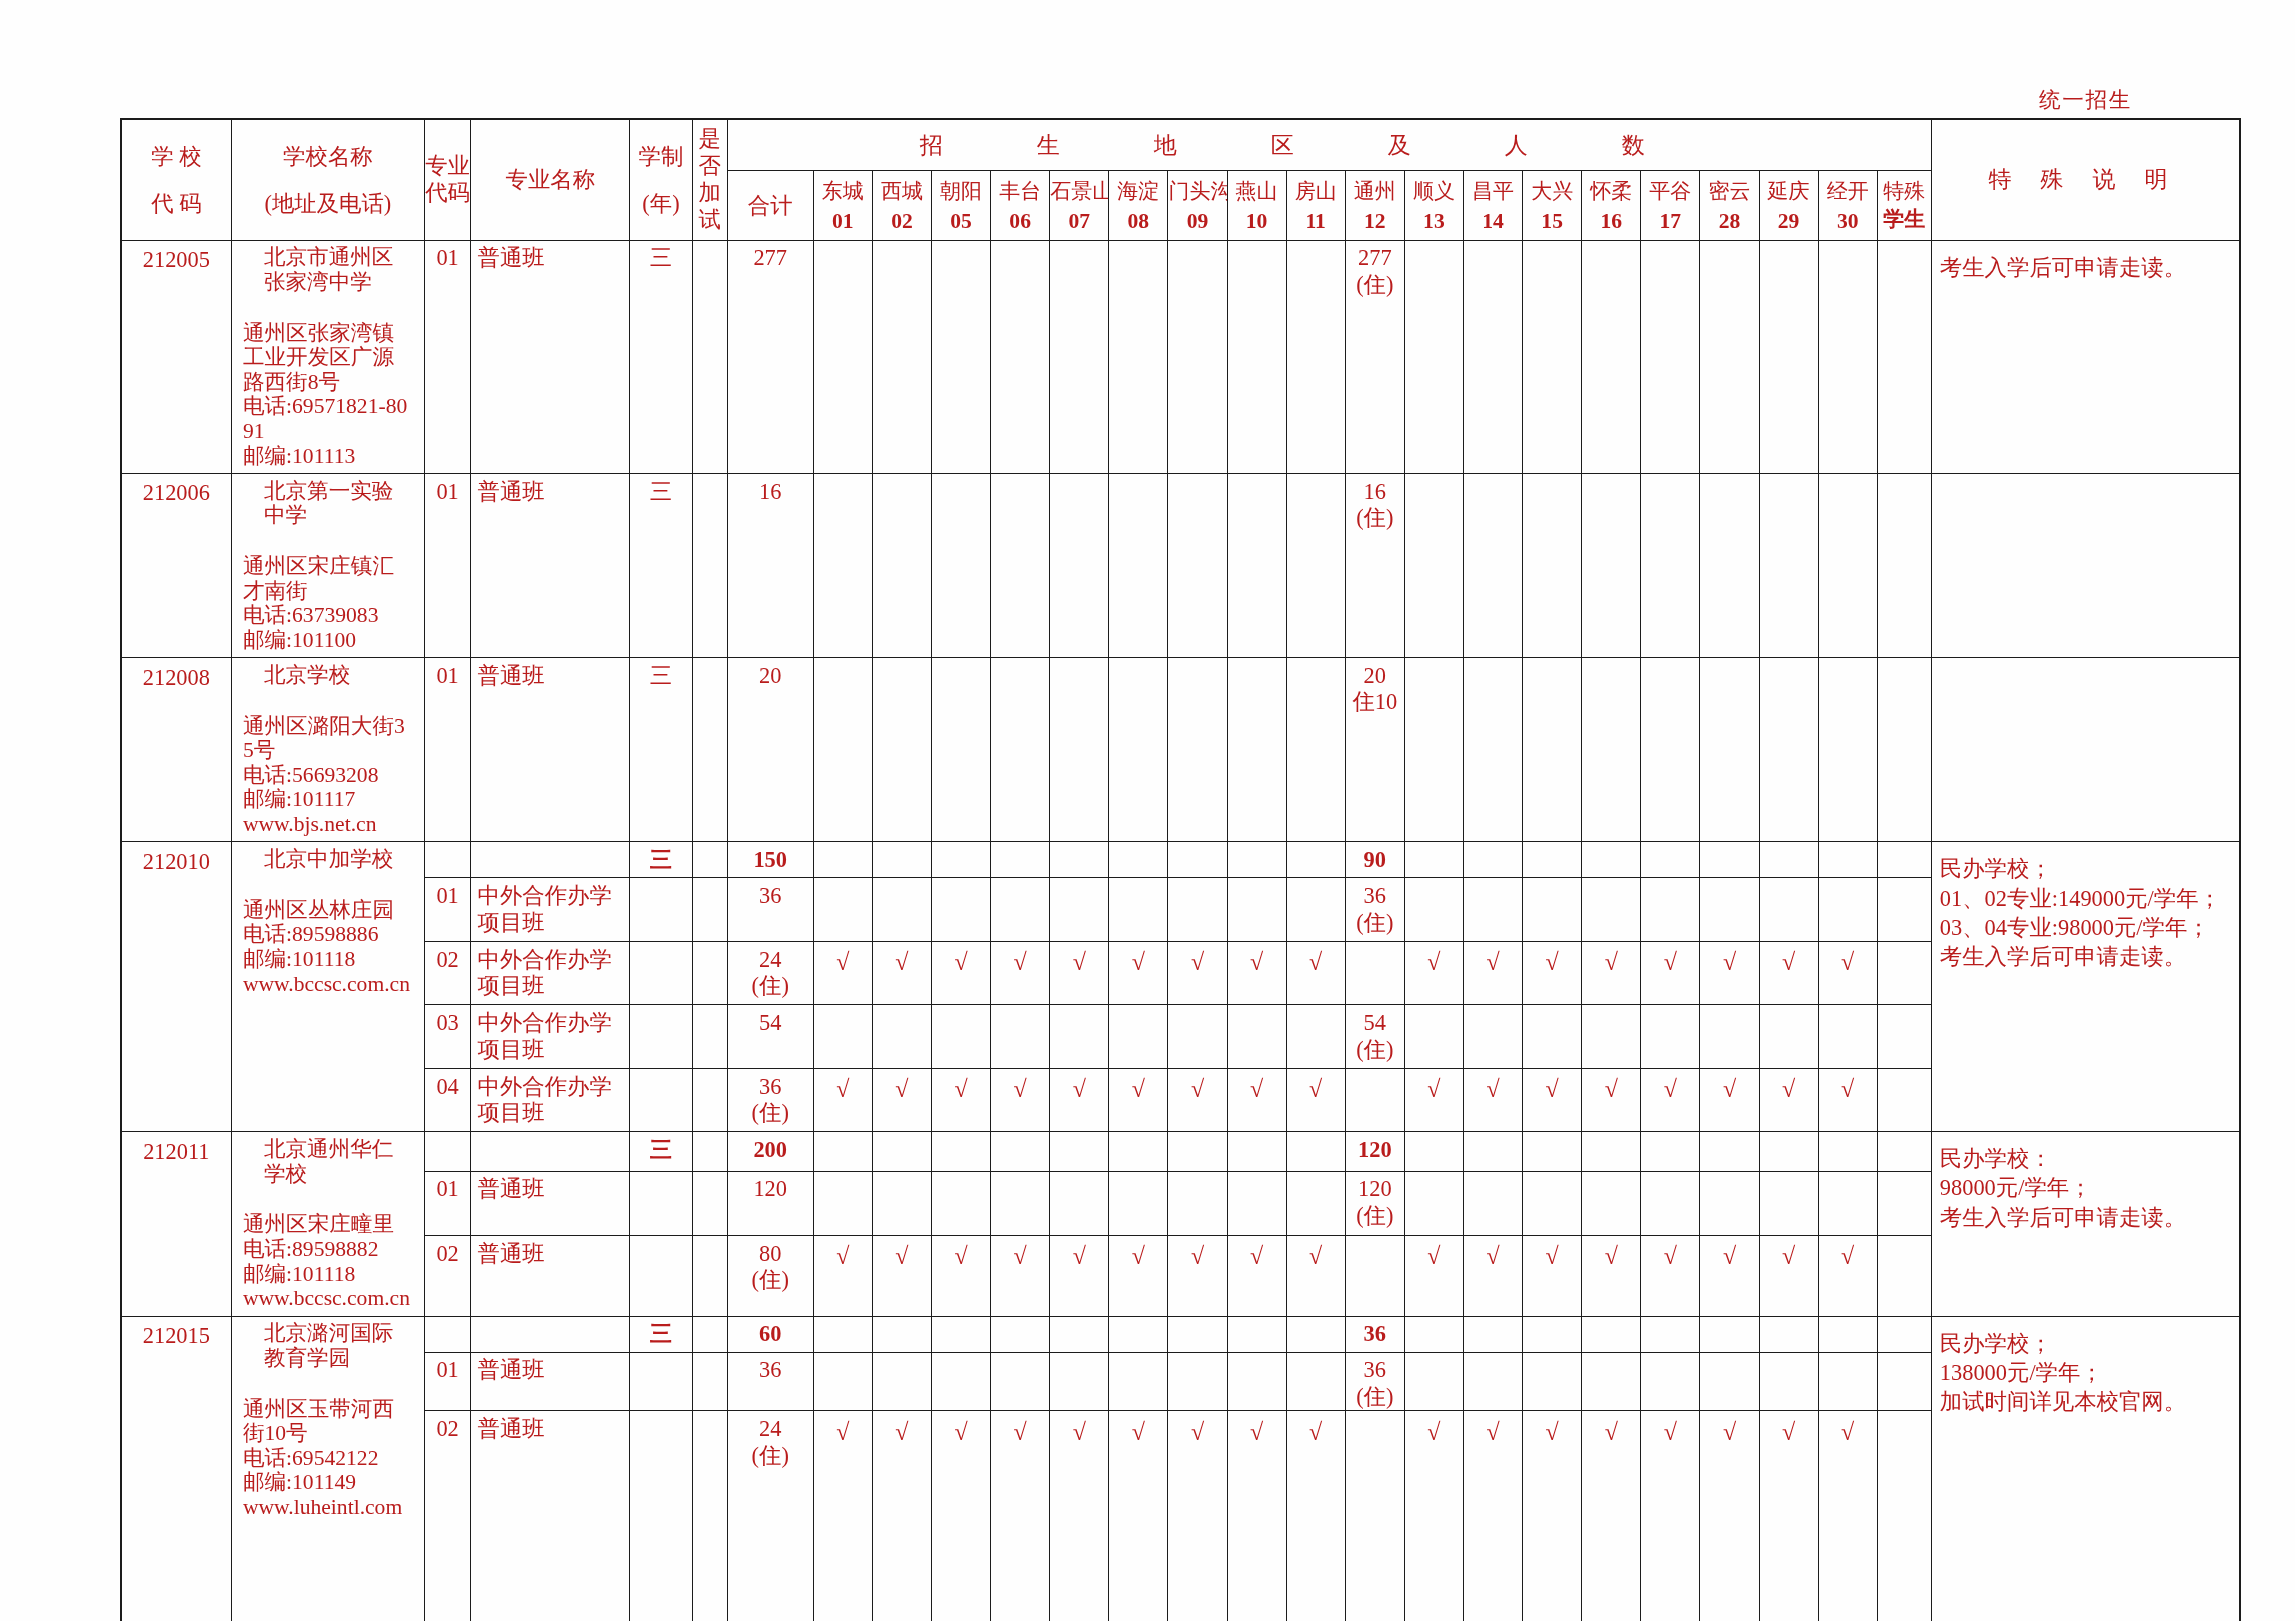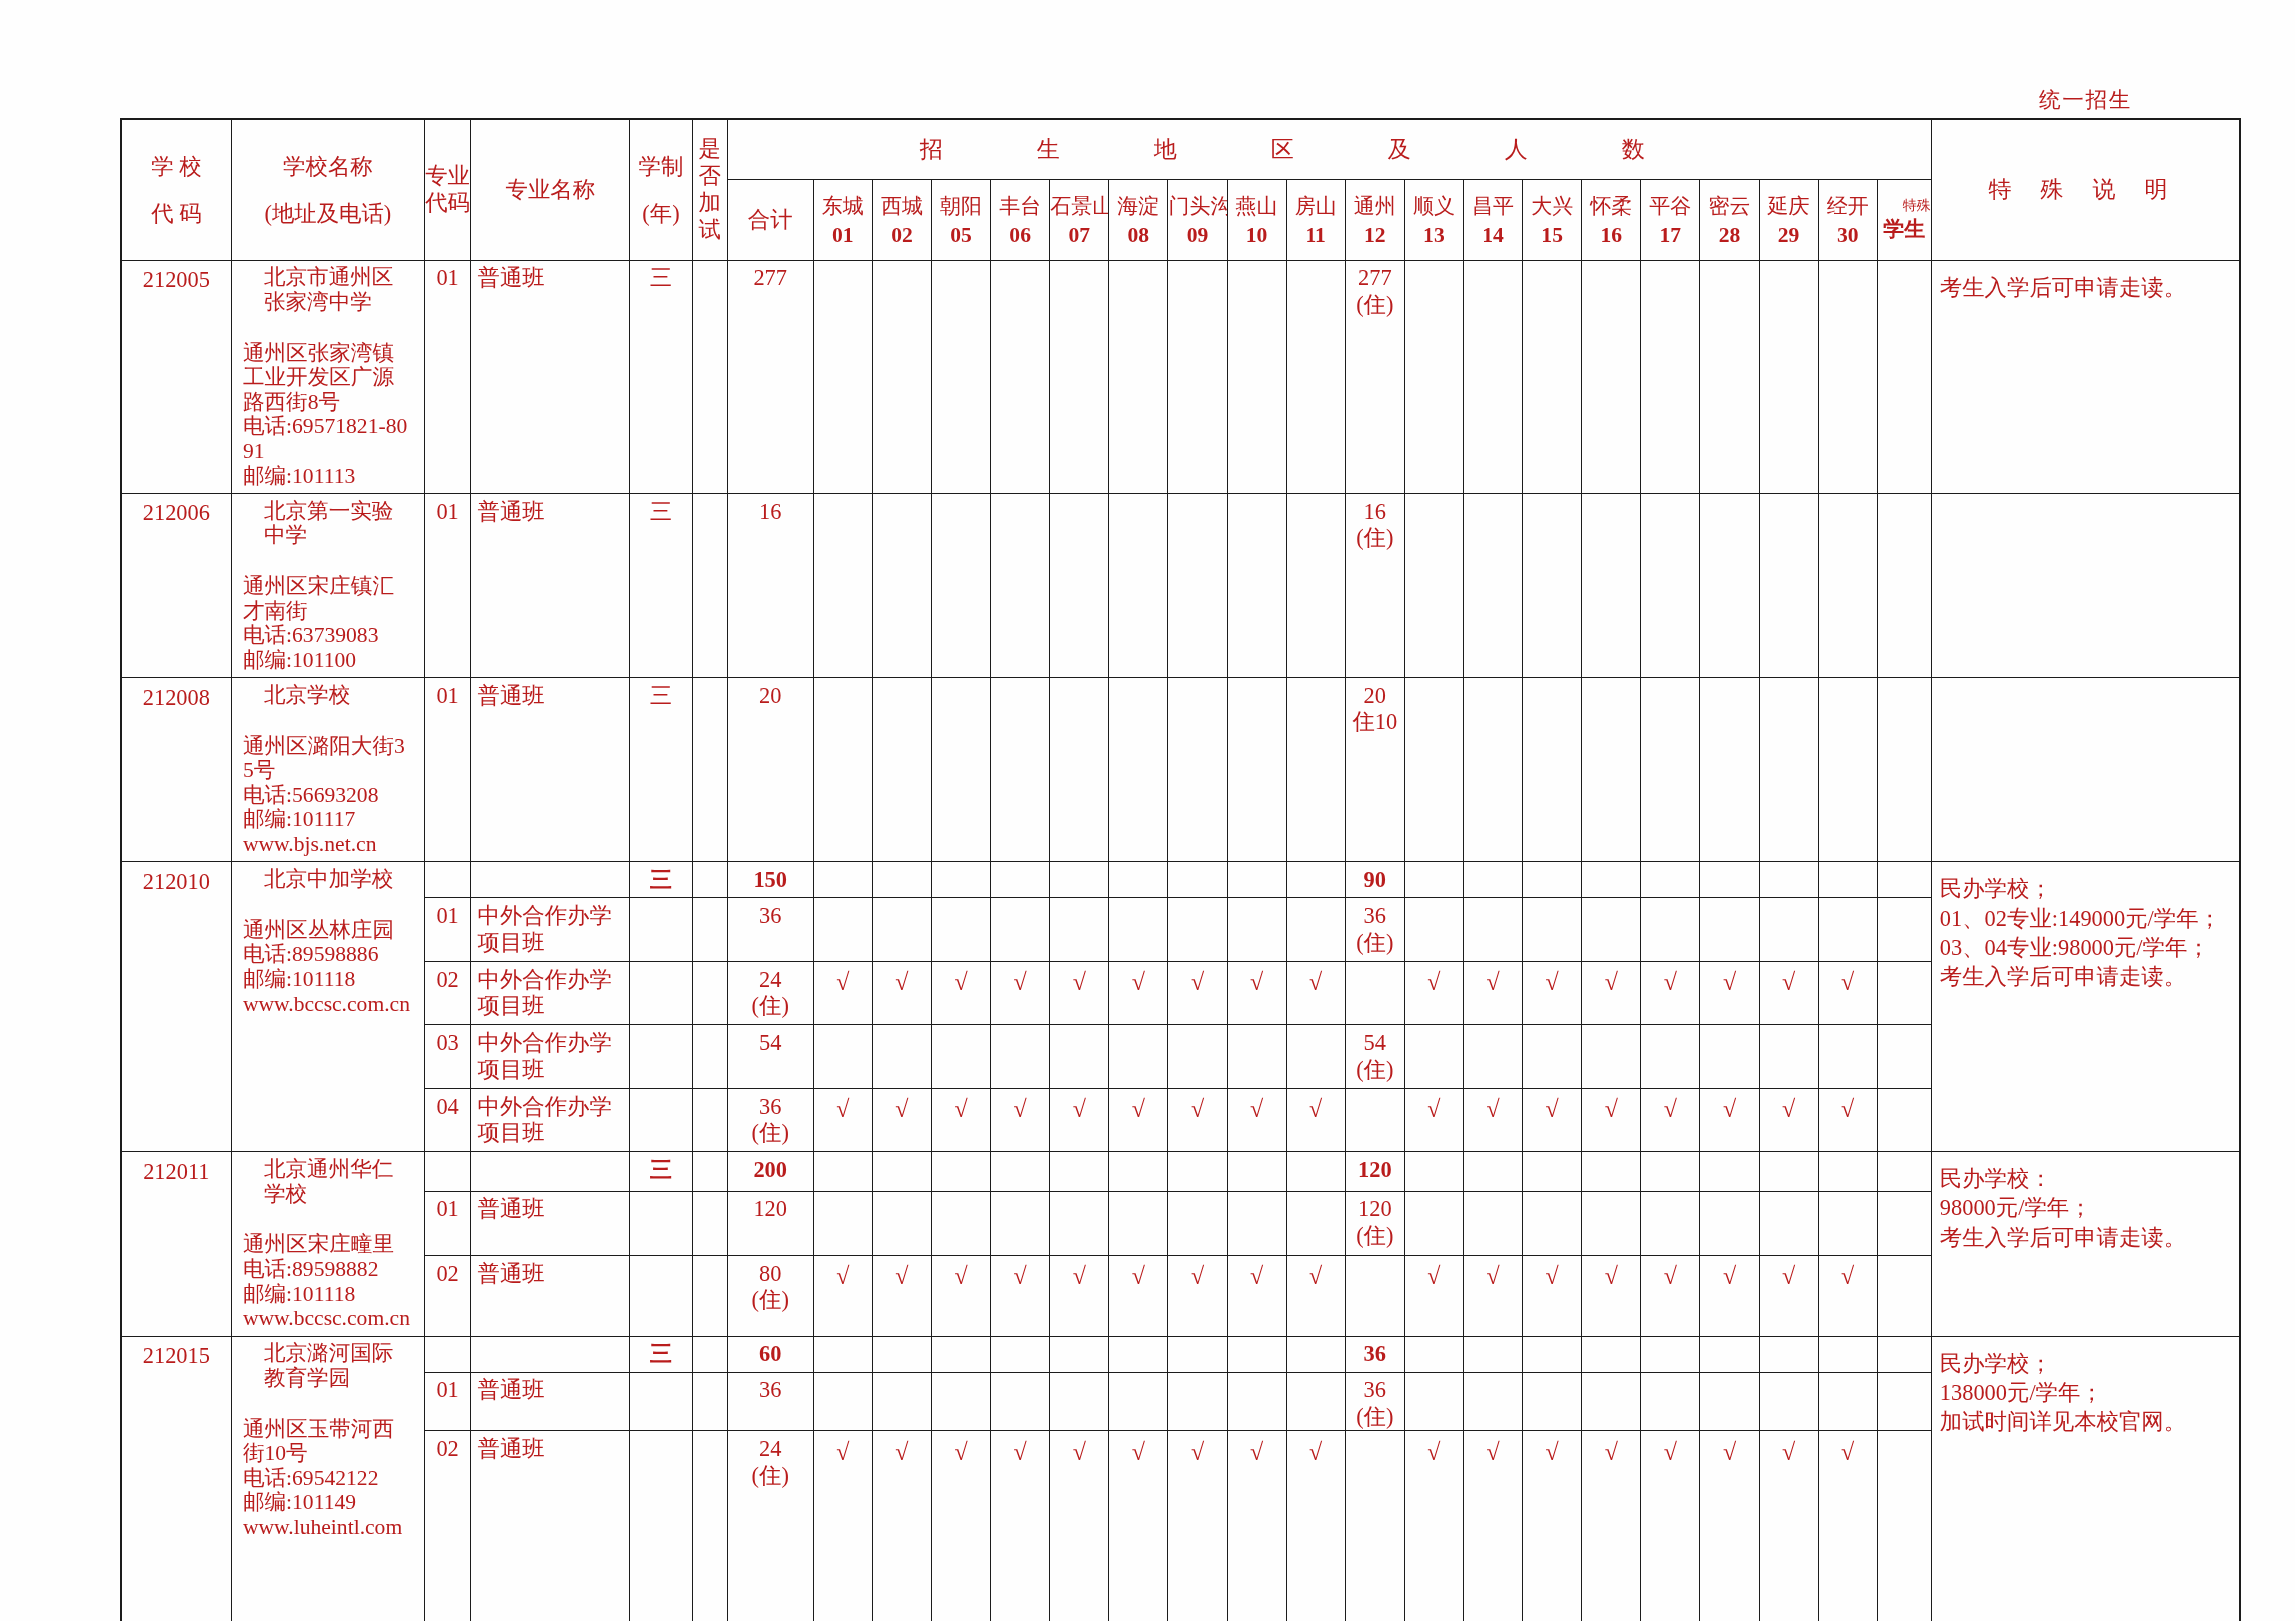--- a/index.html
+++ b/index.html
@@ -18,26 +18,26 @@
     border:2.4px solid #1c1c1c;
   }
   th, td {
     border:1.6px solid #1c1c1c; padding:0; vertical-align:top;
     font-weight:normal; overflow:hidden;
   }
   thead th { text-align:center; font-size:22.4px; vertical-align:middle; }
   tr.group-row { height:48px; }
   tr.sub-row { height:64px; }
   th.two-line { line-height:2.1; }
-  th.vhead { word-break:break-all; line-height:1.2; padding:16px 0; }
+  th.vhead { word-break:break-all; line-height:1.2; padding:6px 0; }
   th.group-head { letter-spacing:94px; font-size:23px; white-space:nowrap; }
   th.note-head { letter-spacing:29px; font-size:23px; text-indent:14.4px; }
   .dname { font-size:21px; white-space:nowrap; }
   .dcode { font-size:21.6px; font-weight:bold; margin-top:3.2px; }
-  .ss1 { font-size:14px;text-align:right; }
+  .ss1 { font-size:21px; }
   .ss2 { font-size:21px; font-weight:bold; }
   td.num { text-align:center; font-size:22.4px; line-height:1.18; padding-top:4.8px; }
   td.code-cell { text-align:center; font-size:22.4px; padding-top:6.4px; }
   td.info-cell {
     text-align:left; padding:4.8px 11.2px; word-break:break-all;
     line-height:1.14; font-size:21.6px;
   }
   td.info-cell .sname { margin-bottom:26px;margin-left:21px; }
   td.major-name { text-align:left; padding:4.8px 6.4px; word-break:break-all; font-size:22.4px; line-height:1.18; }
   td.note-cell {

